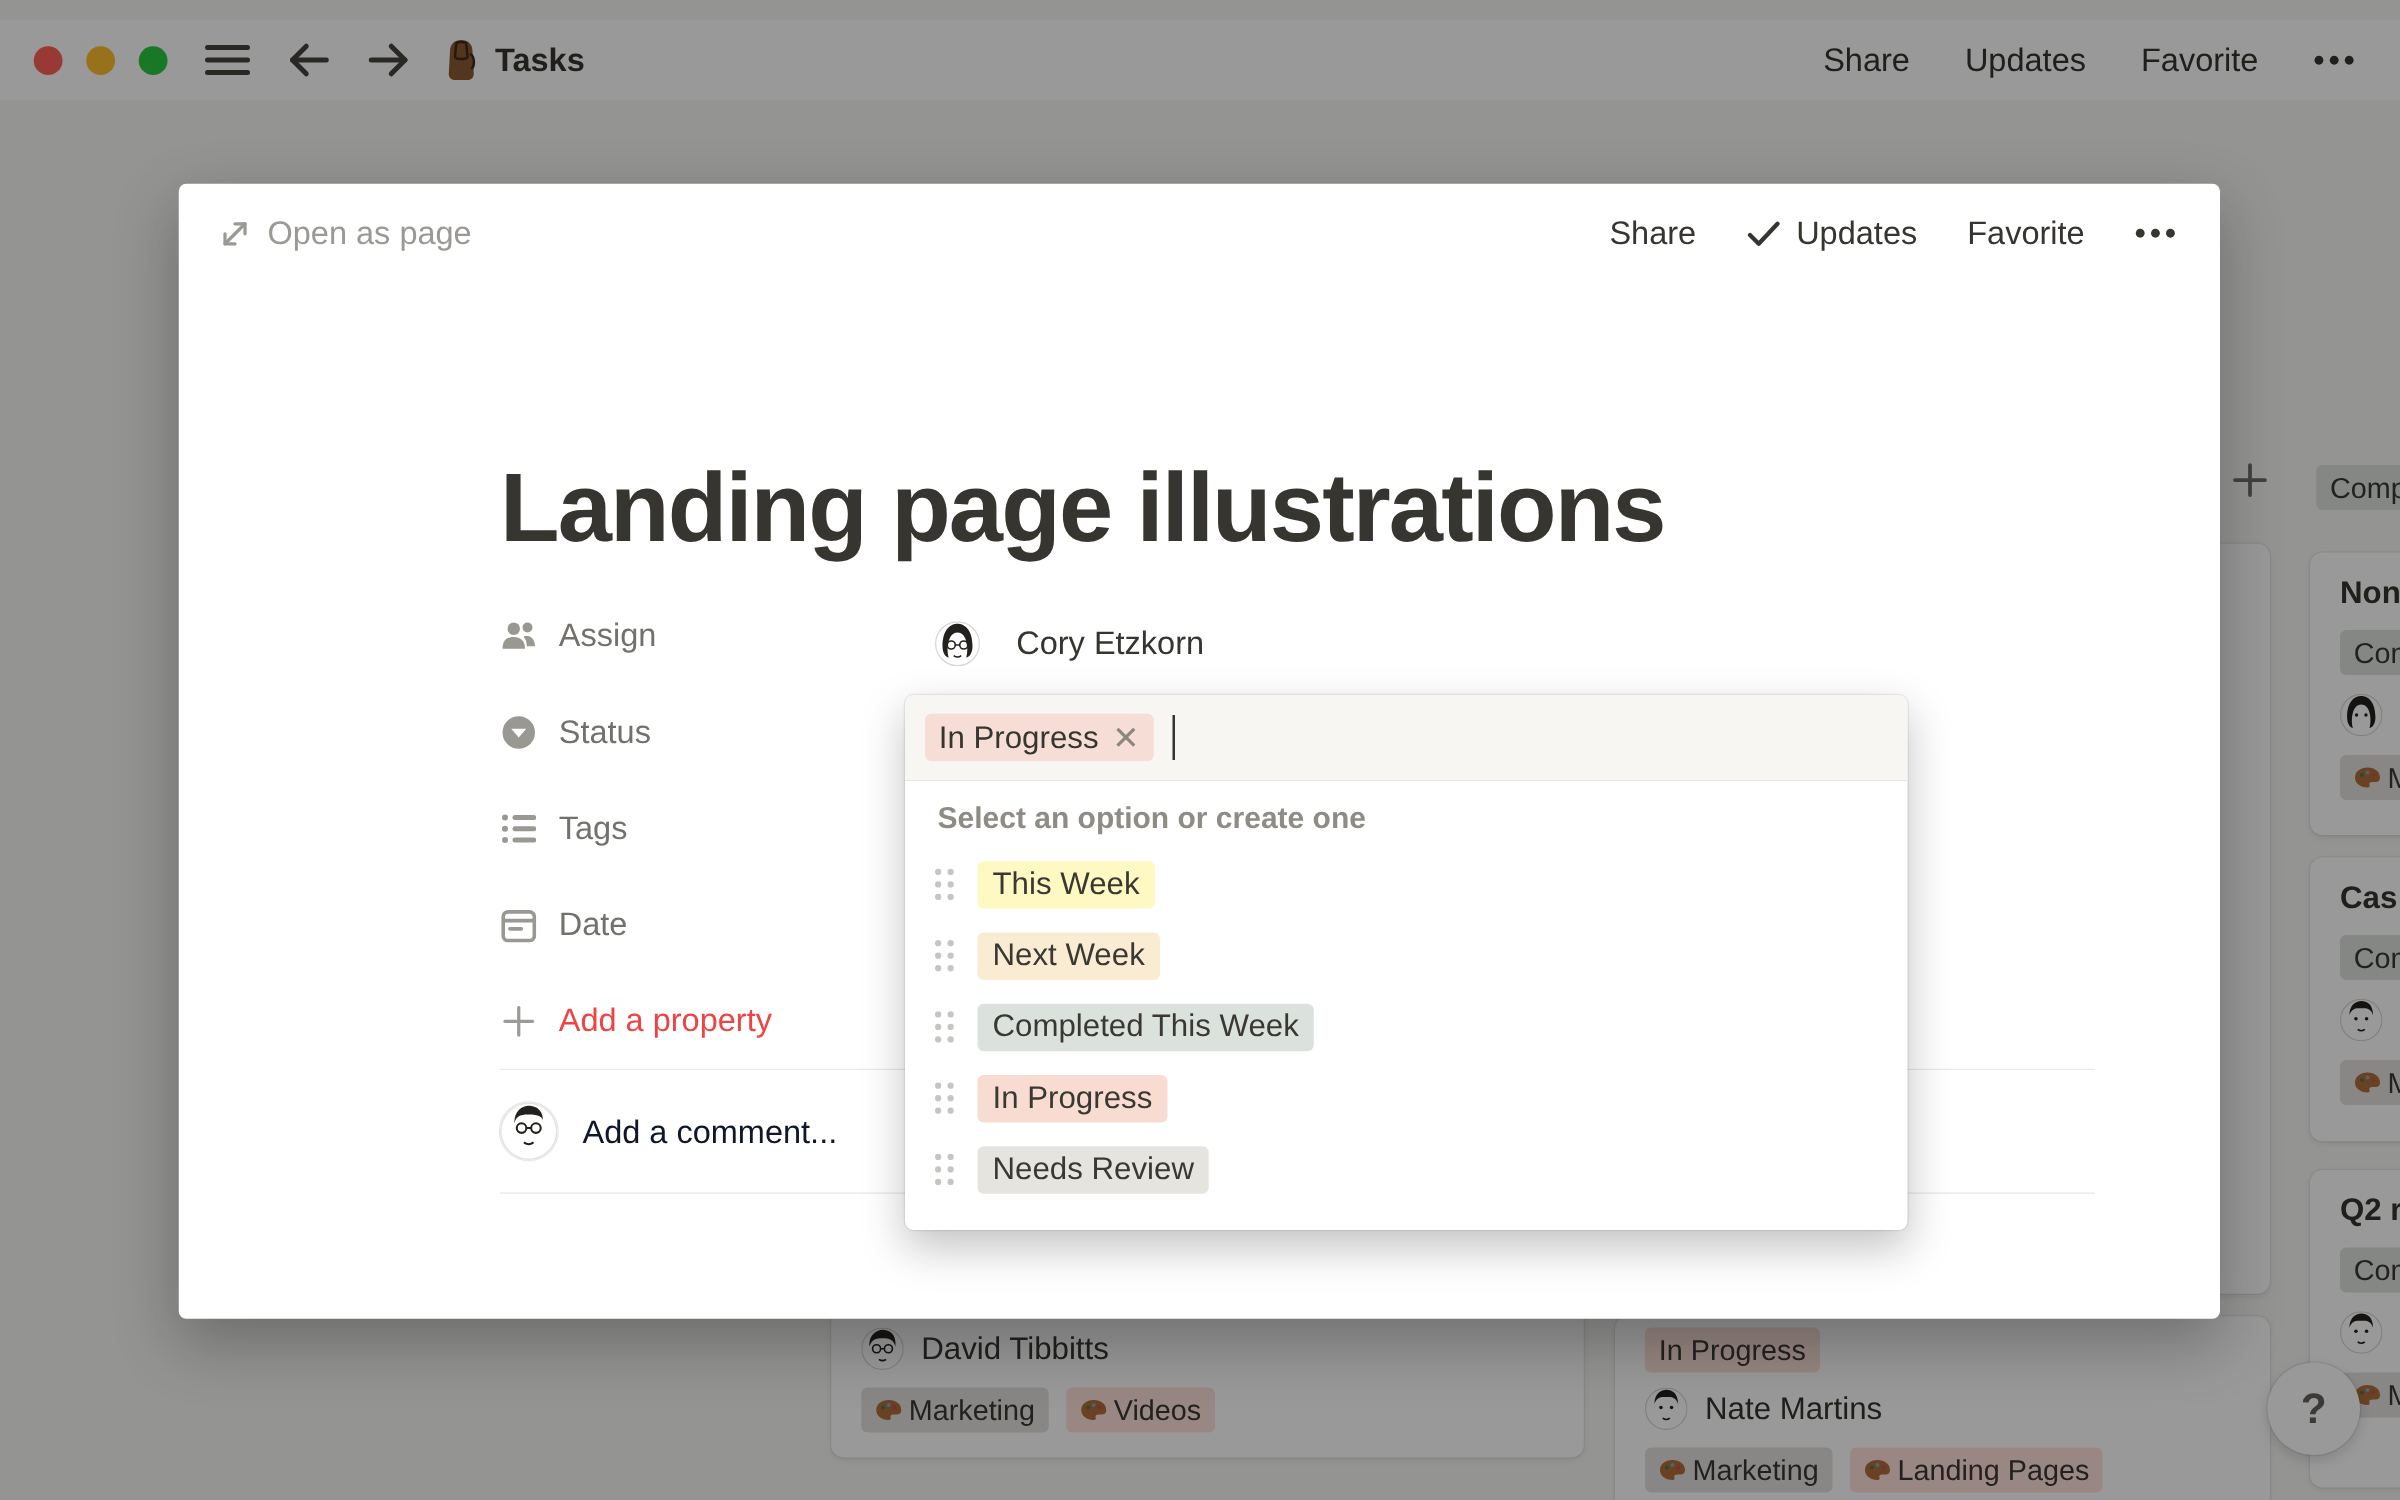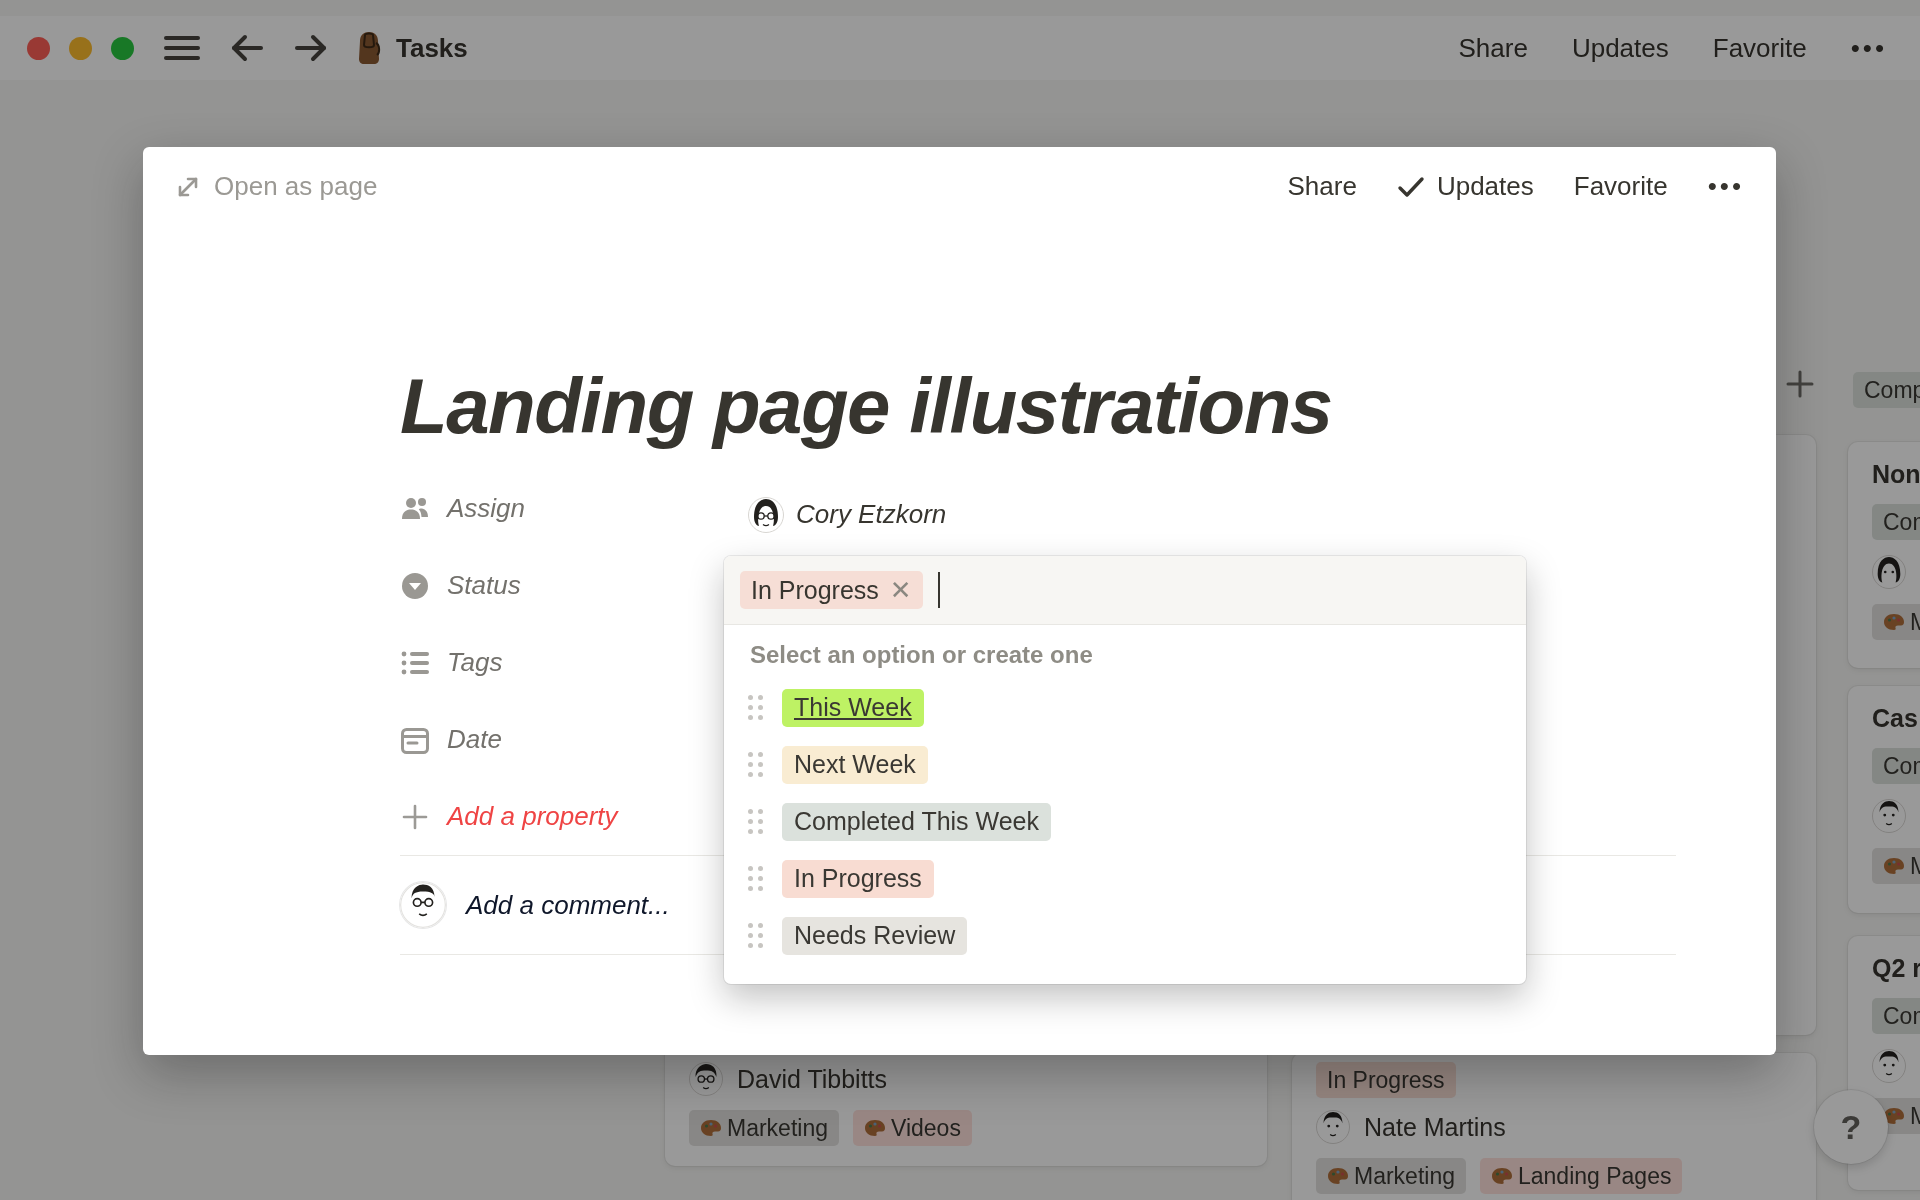--- a/index.html
+++ b/index.html
@@ -37,47 +37,47 @@
 
   
   .overlay { position:absolute; inset:0; background:rgba(0,0,0,0.40); z-index:10; }
 
   
   .modal { position:absolute; left:143px; top:147px; width:1633px; height:908px; background:#FFFFFF; border-radius:6px; box-shadow:0 18px 50px rgba(15,15,15,0.3); z-index:20; }
   .m-header { display:flex; align-items:center; padding:24px 32px;text-align:right; }
   .m-open { display:flex; align-items:center; gap:13px; color:#9B9994; font-size:26px; }
   .m-actions { margin-left:auto; display:flex; align-items:center; gap:40px; font-size:26px; color:#37352F; }
   .m-updates { display:flex; align-items:center; gap:12px; }
-  .m-body { padding:0 100px 0 257px;font-style:italic; }
+  .m-body { padding:0 100px 0 257px; }
   .m-title { margin-top:140px; font-size:78px; line-height:80px; font-weight:800; letter-spacing:-1.5px; color:#37352F; }
   .props { margin-top:24px; }
   .prow { display:flex; align-items:center; height:77px; }
   .plabel { width:348px; display:flex; align-items:center; gap:17px; font-size:26px; color:#73716C; }
   .picon { width:30px; display:flex; justify-content:center; color:#9A9893; }
-  .pvalue { display:flex; align-items:center; gap:12px; font-size:26px; color:#37352F;margin-top:12px; }
+  .pvalue { display:flex; align-items:center; gap:29px; font-size:26px; color:#37352F;margin-top:12px; }
   .addprop { color:#ef4444; }
   .divider { height:1px; background:#E9E8E4; }
   .comment-row { display:flex; align-items:center; gap:20px; padding:26px 0; }
   .c-avatar { width:46px; height:46px; border-radius:50%; background:#fff; box-shadow:0 0 0 1px rgba(15,15,15,0.1); overflow:hidden; flex:0 0 auto; }
   .c-avatar svg { width:100%; height:100%; }
   .comment-ph { font-size:26px; color:#0f172a; }
 
   
   .dropdown { position:absolute; left:724px; top:556px; width:802px; z-index:30; border-radius:7px; background:#FFFFFF; box-shadow:0 0 0 1px rgba(15,15,15,0.08), 0 14px 34px rgba(15,15,15,0.25); }
   .dd-top { background:#F7F6F3; border-bottom:1px solid #E8E7E3; border-radius:7px 7px 0 0; padding:15px 16px; display:flex; align-items:center; }
   .sel-pill { display:inline-flex; align-items:center; gap:11px; height:38px; padding:0 11px; border-radius:5px; background:#F6DED6; font-size:25px; color:#37352F; }
   .sel-x { color:#8A8780; font-size:26px; line-height:1; }
   .caret { width:2px; height:36px; background:#37352F; margin-left:15px; }
   .dd-list { padding:16px 0 20px; }
   .dd-hint { padding:0 26px 10px; font-size:24px; font-weight:700; color:#8E8C85; }
   .dd-opt { display:flex; align-items:center; height:57px; padding:0 24px; gap:19px; }
   .handle { display:grid; grid-template-columns:repeat(2, 5px); grid-template-rows:repeat(3, 5px); gap:5px 5px; }
   .handle i { width:5px; height:5px; border-radius:50%; background:#C7C5C1; }
   .opt-pill { display:inline-flex; align-items:center; height:38px; padding:0 12px; border-radius:5px; font-size:25px; color:#3A3833; white-space:nowrap; }
-  .o-red   { background:#bef264;text-decoration:underline; }
+  .o-red   { background:#fef9c3; }
   .o-yellow{ background:#F9ECD2; }
   .o-green { background:#DBE1DC; }
   .o-peach { background:#F8DCD2; }
   .o-gray  { background:#E6E4DF; }
 
   svg { display:block; }
 </style>
 </head>
 <body>
 

